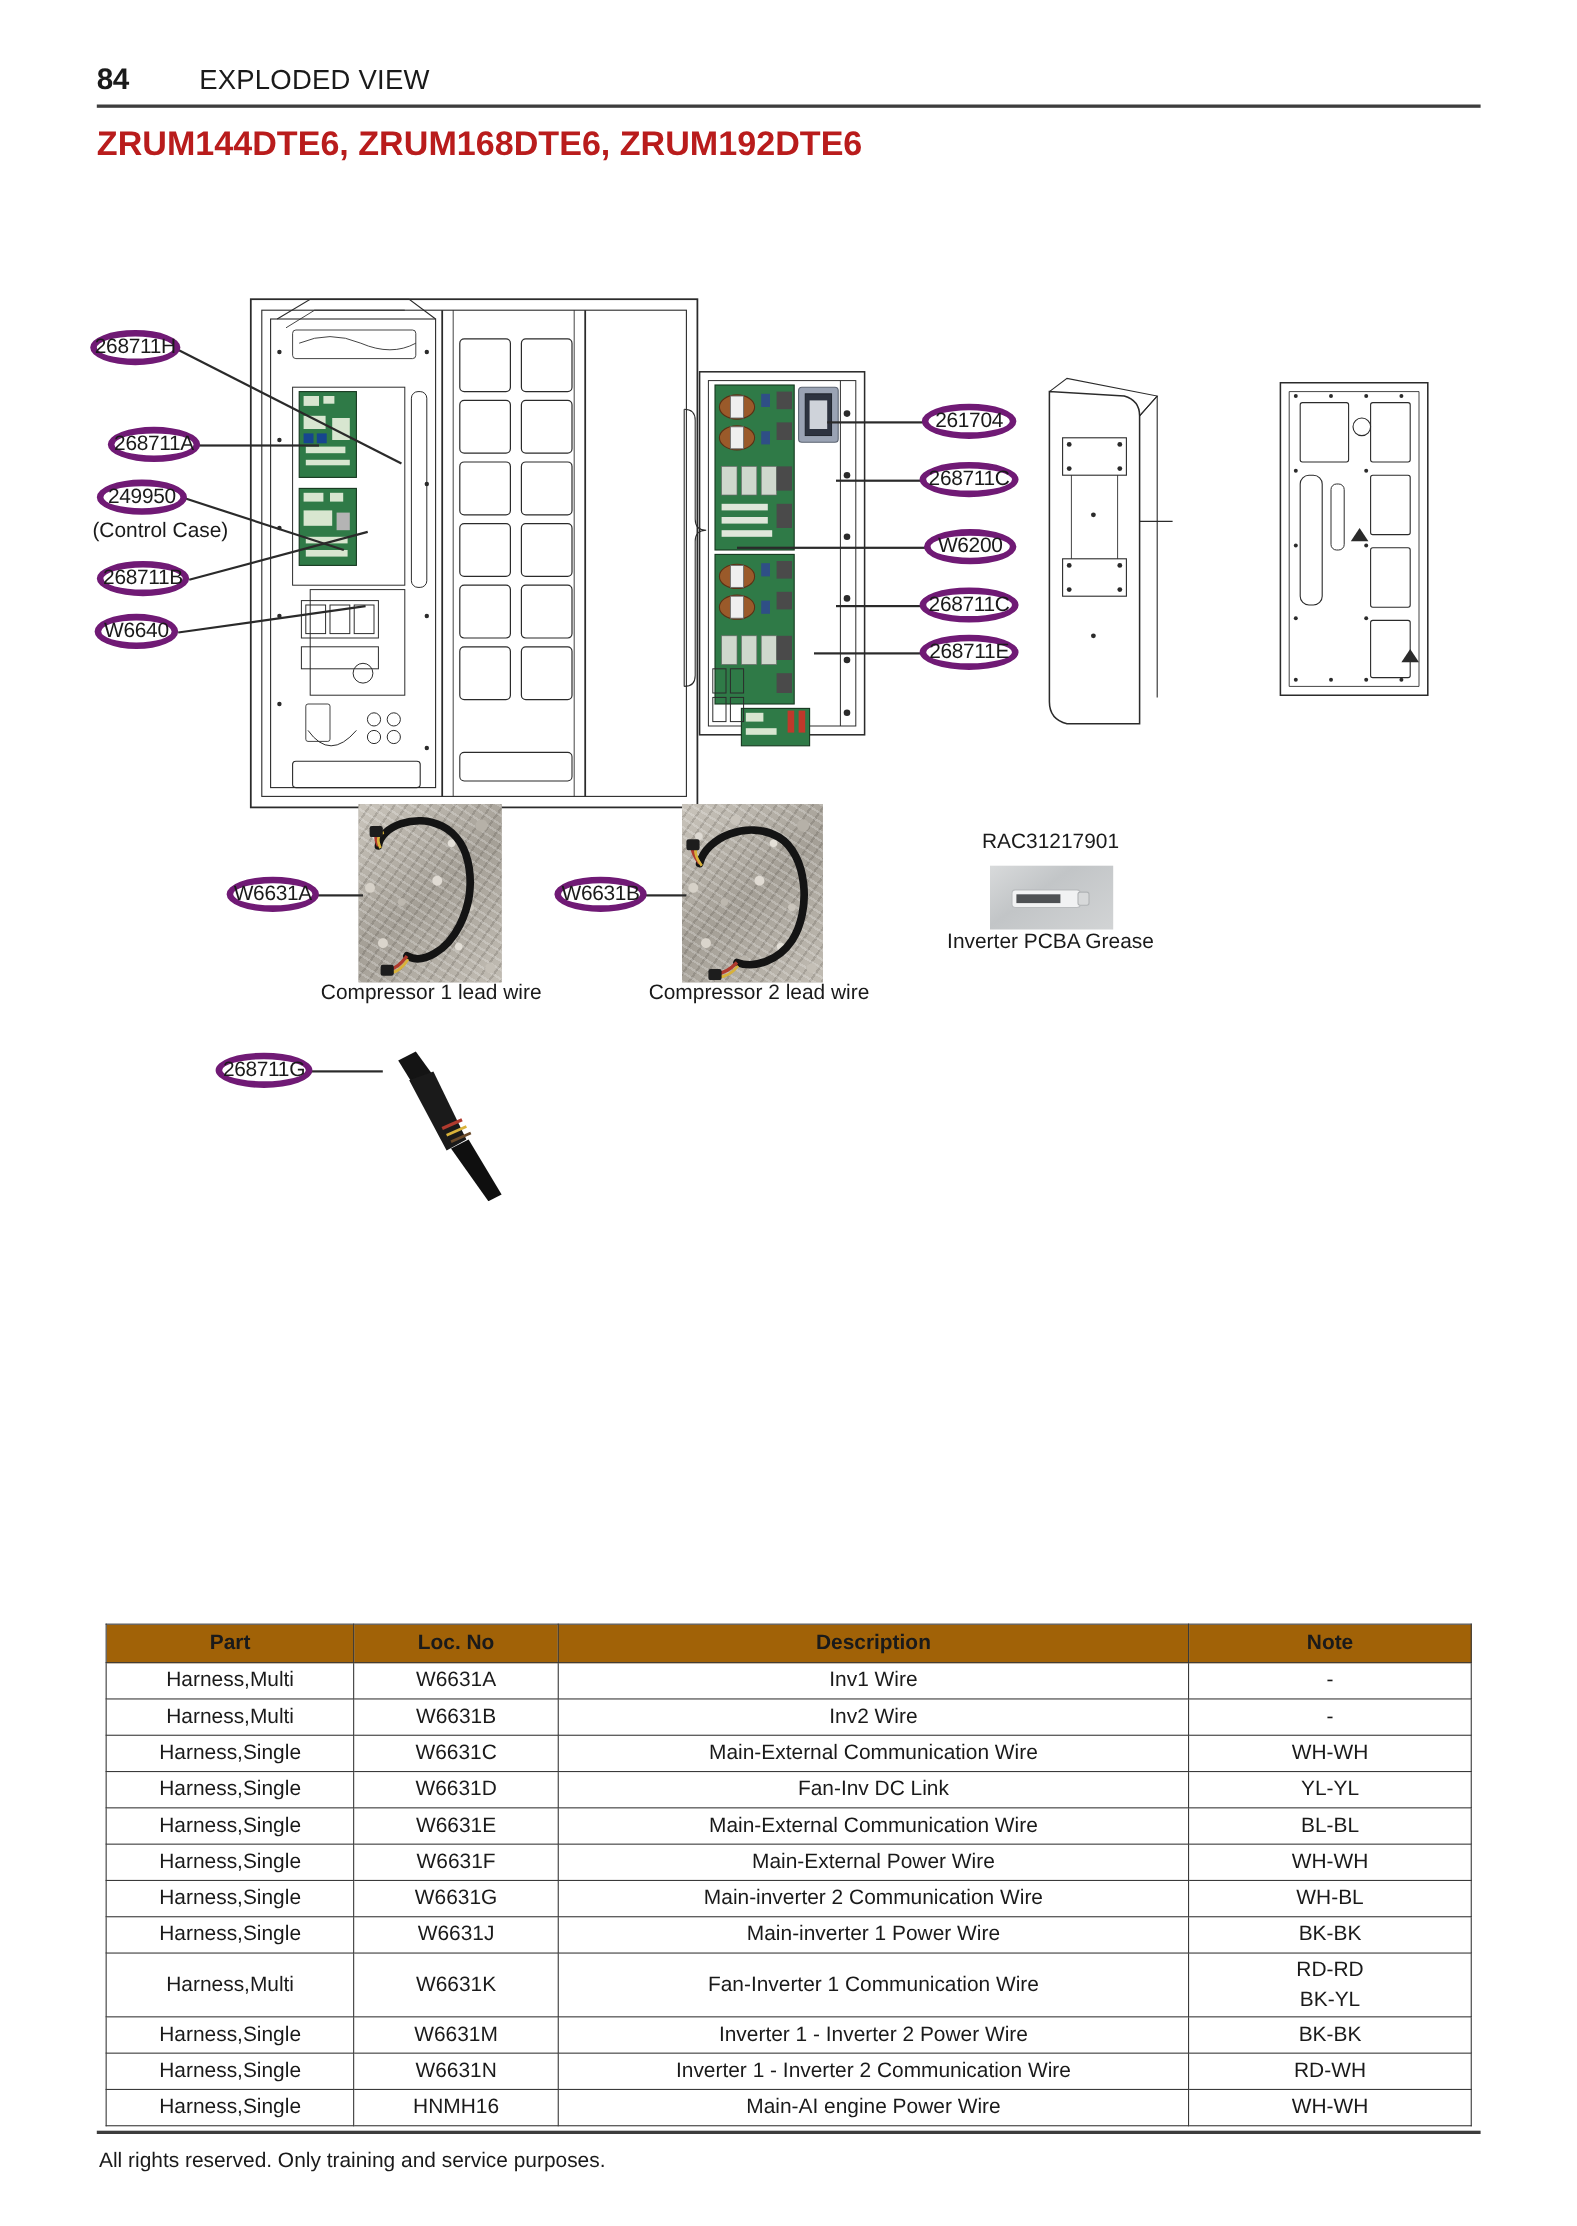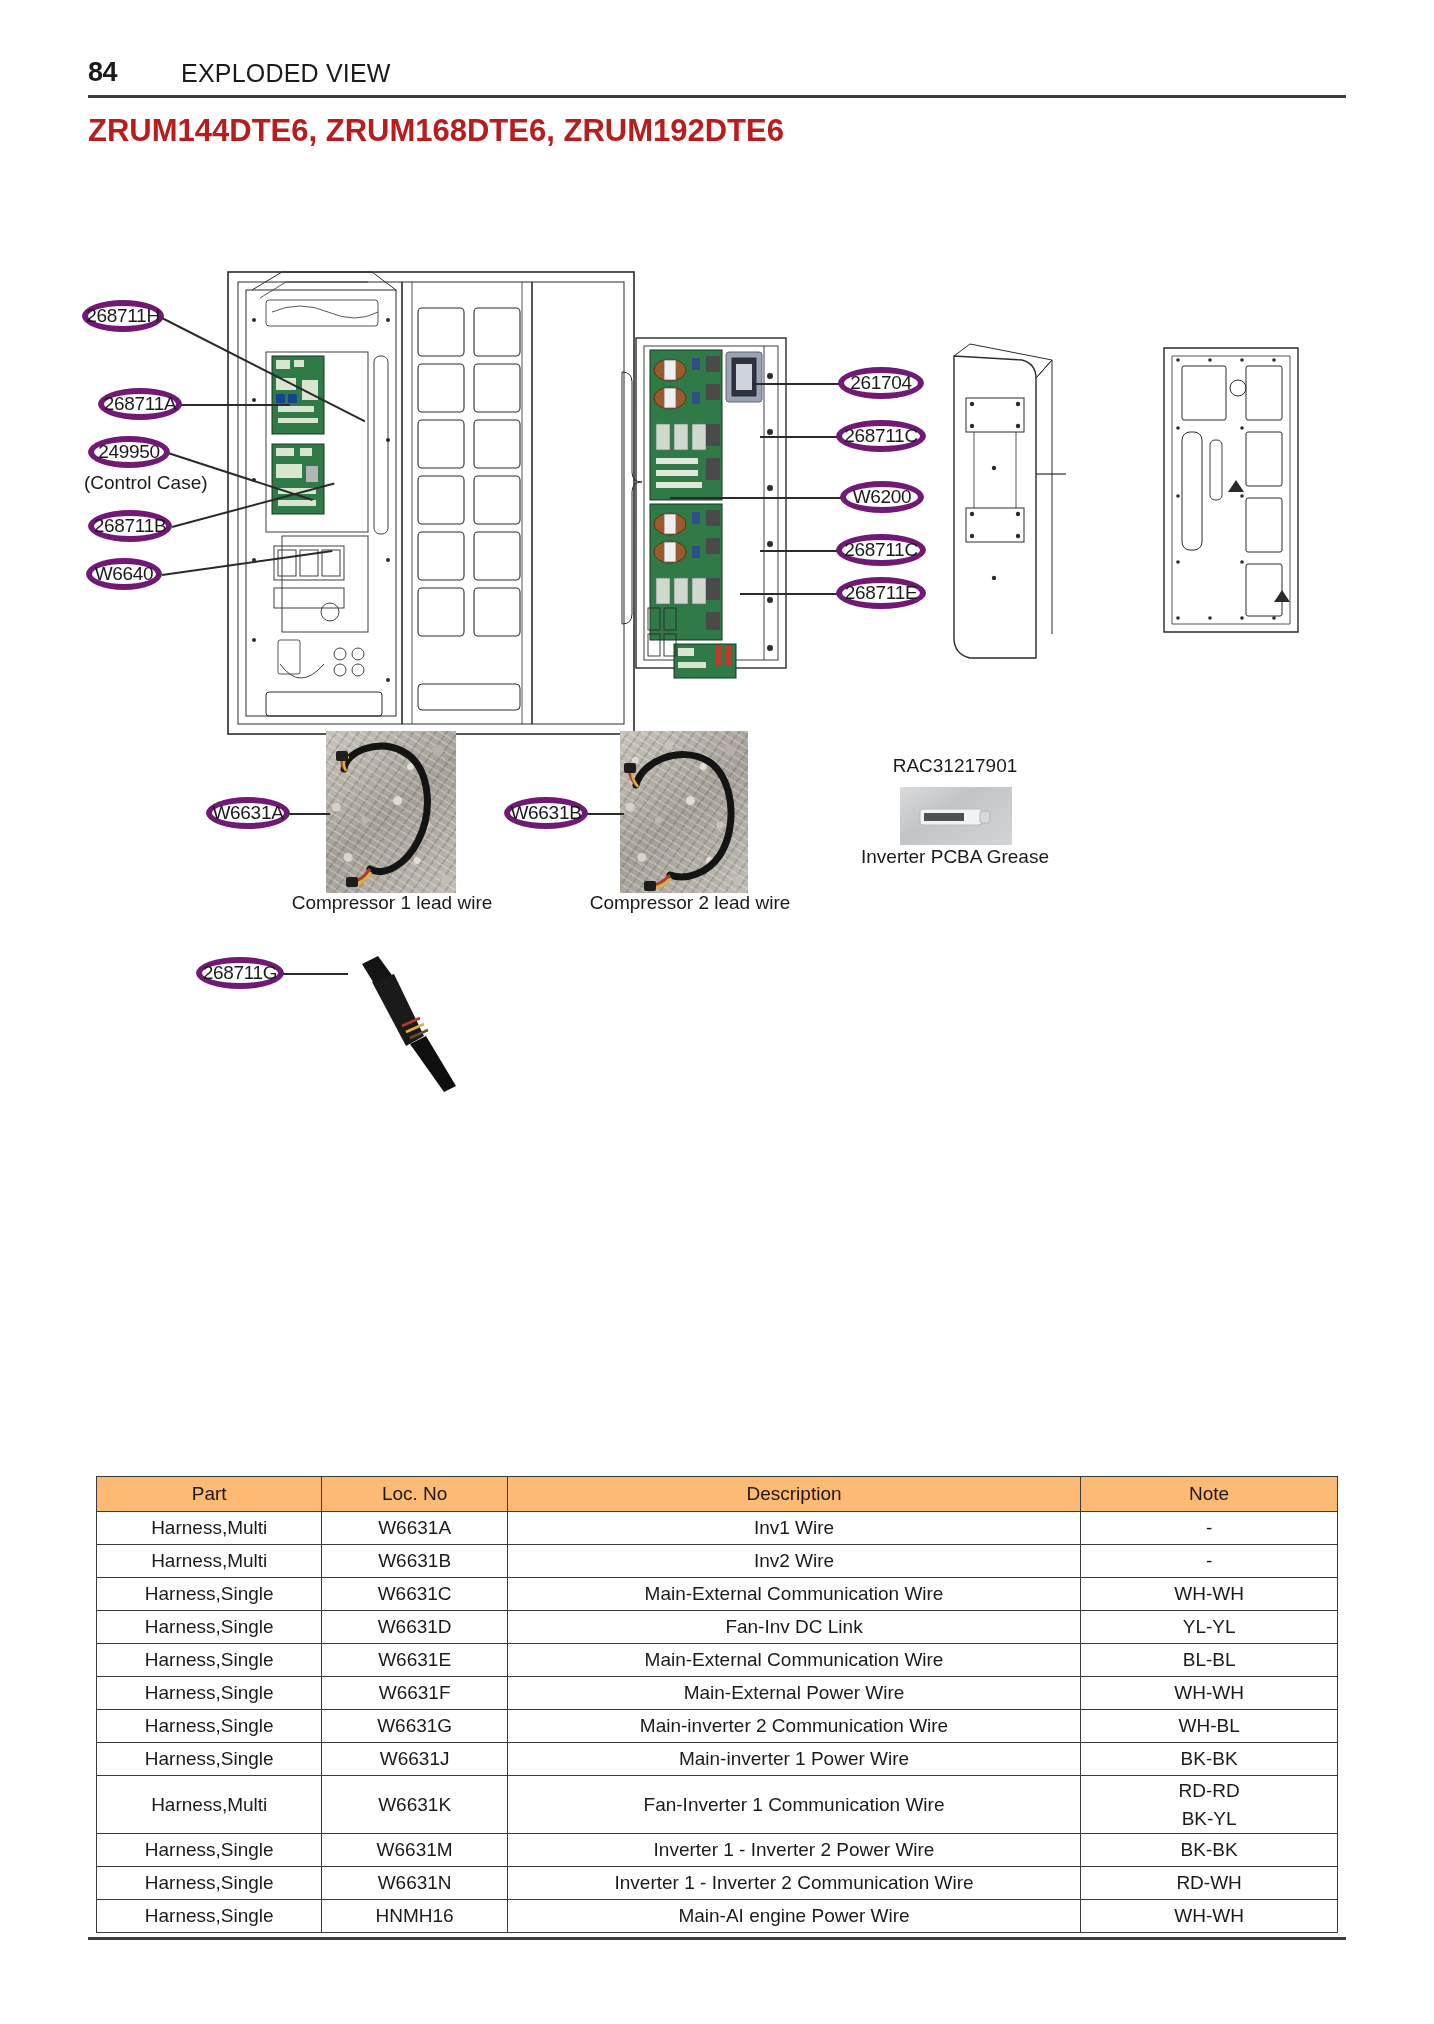--- a/index.html
+++ b/index.html
@@ -147,22 +147,22 @@
   .parts-table th,
   .parts-table td {
     border: 1.5px solid #3a3a3a;
     text-align: center;
     vertical-align: middle;
     padding: 0;
     height: 32px;
     line-height: 1.05;
   }
   .parts-table thead th {
-    background: #fdba74;
-    font-weight: normal;
+    background: #a16207;
+    font-weight: bold;
     height: 34px;
   }
   .col-part    { width: 225px; }
   .col-loc     { width: 185px; }
   .col-desc    { width: 575px; }
   .col-note    { width: 257px; }
   .note-stack  { display: block; line-height: 1.45; }
 
   
   .footer-rule {
@@ -647,13 +647,14 @@
       <td>Harness,Single</td>
       <td>HNMH16</td>
       <td>Main-AI engine Power Wire</td>
       <td>WH-WH</td>
     </tr>
   </tbody>
 </table>
 
 <div class="footer-rule"></div>
 <div class="footer-text">
+  <div>All rights reserved. Only training and service purposes.</div>
 </div>
 
 </body></html>

